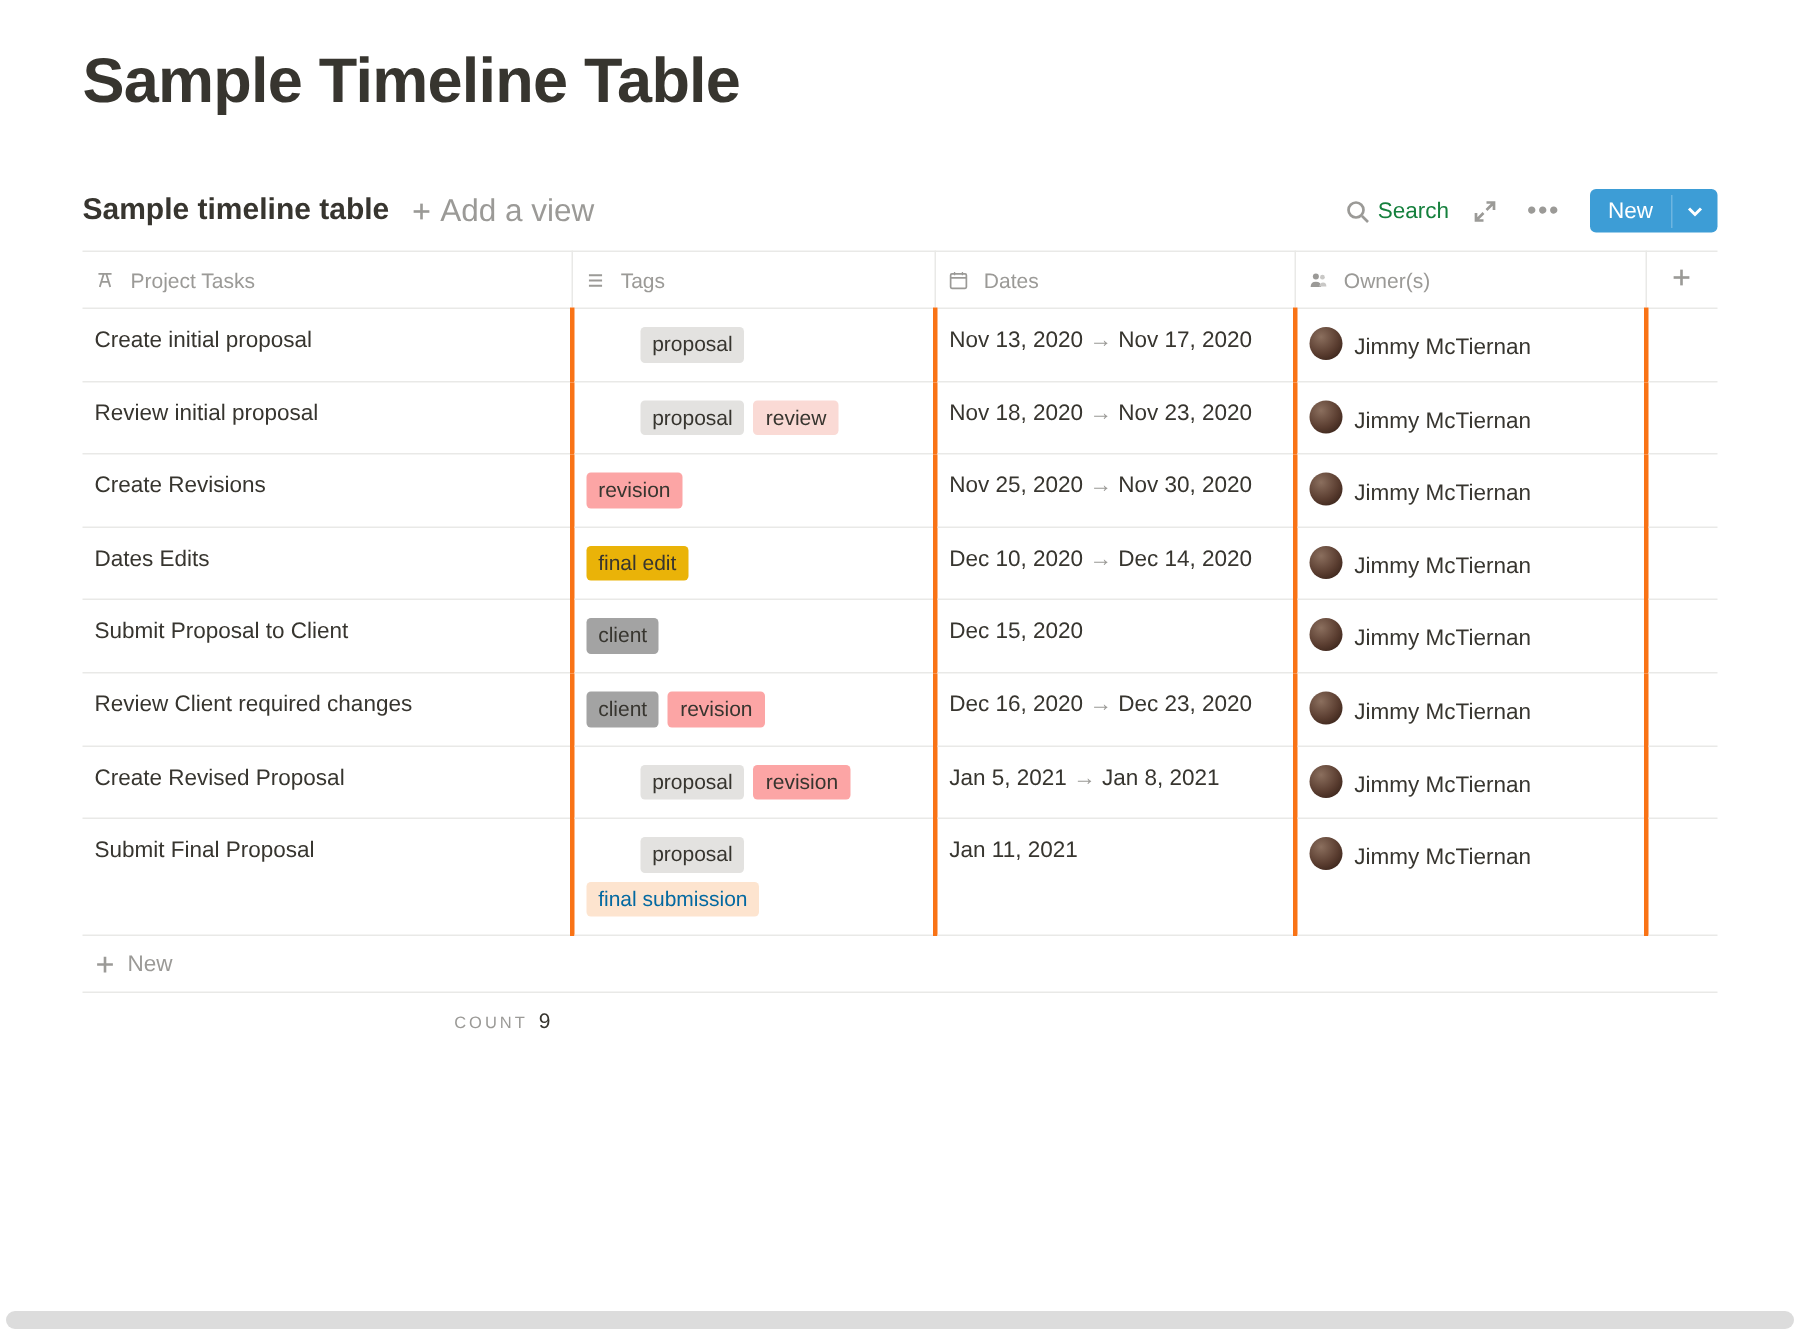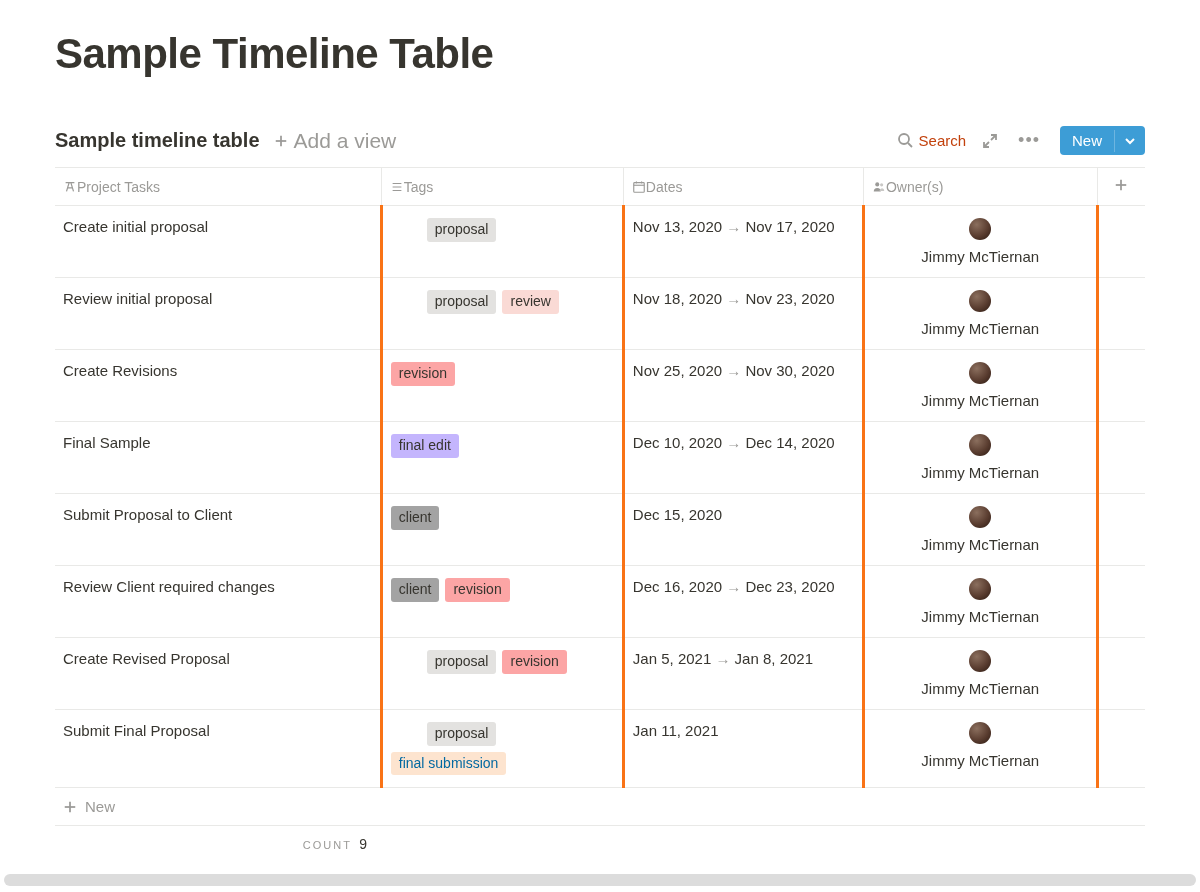--- a/index.html
+++ b/index.html
@@ -50,23 +50,23 @@
       stroke: #9b9a97;
       stroke-width: 2;
     }
     .table-header-right {
       display: flex;
       align-items: center;
       gap: 16px;
     }
     .search-btn {
       display: flex;
-      align-items: flex-start;
+      align-items: flex-end;
       gap: 6px;
-      color: #c2410c;
+      color: #15803d;
       font-size: 15px;
       cursor: pointer;
     }
     .toolbar-icon {
       width: 16px;
       height: 16px;
       stroke: #9b9a97;
       fill: none;
       stroke-width: 1.8;
     }
@@ -123,21 +123,21 @@
       border-left: none;
     }
     .data-table th:last-child {
       border-right: none;
       width: 46px;
       text-align: center;
     }
     .th-inner {
       display: flex;
       align-items: center;
-      gap: 0;
+      gap: 10px;
       text-align: center;
     }
     .col-icon {
       width: 14px;
       height: 14px;
       fill: #9b9a97;
       stroke: #9b9a97;
       flex-shrink: 0;
     }
     .data-table td {
@@ -163,28 +163,27 @@
       display: inline-block;
       padding: 2px 8px;
       border-radius: 3px;
       font-size: 14px;
       font-weight: 400;
       line-height: 1.4;
     }
     .tag-proposal { background: #e3e2e0; color: #37352f; margin-left: 36px; }
     .tag-review { background: #fadad5; color: #37352f; }
     .tag-revision { background: #fca5a5; color: #37352f; }
-    .tag-finaledit { background: #c4b5fd; color: #37352f; }
+    .tag-finaledit { background: #eab308; color: #37352f; }
     .tag-client { background: #a3a3a3; color: #37352f; }
     .tag-finalsubmission { background: #fde4cf; color: #0369a1; }
     .owner-cell {
       display: flex;
-      align-items: center;
+      align-items: flex-end;
       gap: 8px;
-      flex-direction: column;
     }
     .avatar {
       width: 22px;
       height: 22px;
       border-radius: 50%;
       background: radial-gradient(circle at 35% 30%, #8b6f5e 0%, #5a3d30 55%, #2a1810 100%);
       flex-shrink: 0;
     }
     .new-row {
       display: flex;
@@ -375,21 +374,21 @@
         <td><span>Nov 25, 2020 </span><span class="arrow">→</span><span> Nov 30, 2020</span></td>
         <td>
           <div class="owner-cell">
             <div class="avatar"></div>
             <span>Jimmy McTiernan</span>
           </div>
         </td>
         <td></td>
       </tr>
       <tr>
-        <td>Final Sample</td>
+        <td>Dates Edits</td>
         <td>
           <div class="tag-cell">
             <span class="tag tag-finaledit">final edit</span>
           </div>
         </td>
         <td><span>Dec 10, 2020 </span><span class="arrow">→</span><span> Dec 14, 2020</span></td>
         <td>
           <div class="owner-cell">
             <div class="avatar"></div>
             <span>Jimmy McTiernan</span>

